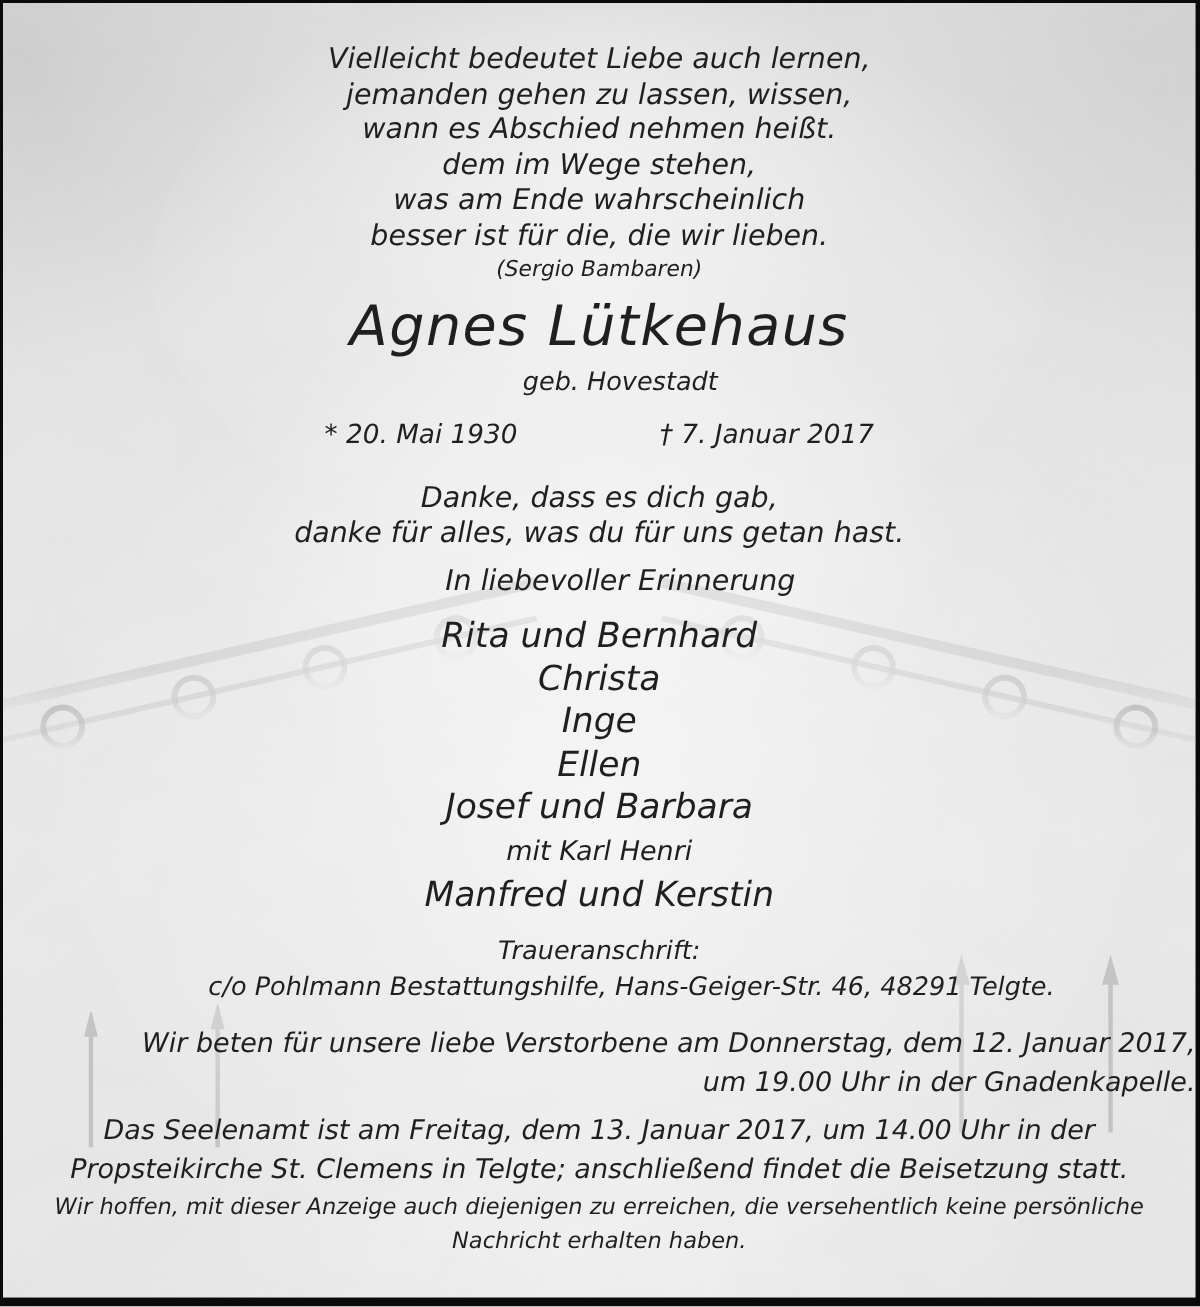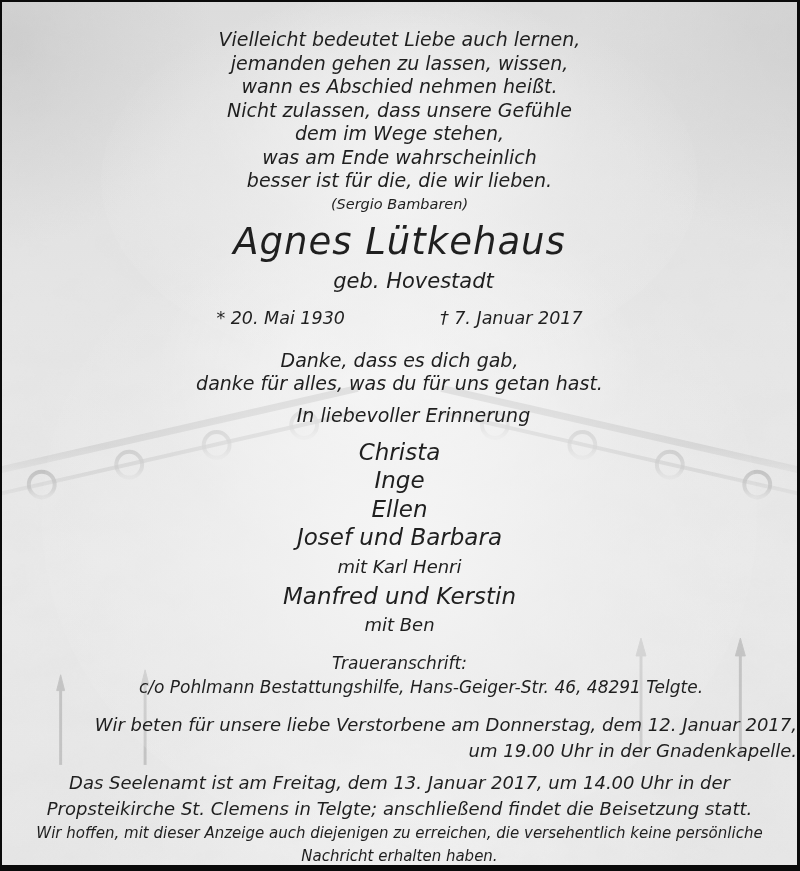--- a/index.html
+++ b/index.html
@@ -35,21 +35,21 @@
     pointer-events: none;
   }
   .content {
     position: relative;
     z-index: 1;
     text-align: center;
   }
   .poem { margin-top: 26px; font-size: 19px; line-height: 23.5px; }
   .attribution { margin-top: 3px; font-size: 14.5px; }
   .name { margin-top: 10px; font-size: 37px; letter-spacing: 1px; line-height: 40px; }
-  .maiden { margin-top: 7px; font-size: 21px; padding-left: 28px; }
+  .maiden { margin-top: 7px; font-size: 17px; padding-left: 28px; }
   .dates {
     margin-top: 15px;
     font-size: 17.5px;
     display: flex;
     justify-content: center;
     gap: 95px;
   }
   .thanks { margin-top: 21px; font-size: 19px; line-height: 23px; }
   .remembrance { margin-top: 9px; font-size: 19px; padding-left: 28px; }
   .mourners { margin-top: 12px; list-style: none; margin-bottom: 0; padding: 0; }
@@ -137,21 +137,20 @@
     <ellipse cx="400" cy="520" rx="360" ry="330" fill="url(#washCenter)"></ellipse>
     <ellipse cx="400" cy="180" rx="300" ry="190" fill="url(#washCenter)" opacity="0.8"></ellipse>
   </svg>
 
   <div class="content">
 
     <div class="poem">
       <div>Vielleicht bedeutet Liebe auch lernen,</div>
       <div>jemanden gehen zu lassen, wissen,</div>
       <div>wann es Abschied nehmen heißt.</div>
-      <div>Nicht zulassen, dass unsere Gefühle</div>
       <div>dem im Wege stehen,</div>
       <div>was am Ende wahrscheinlich</div>
       <div>besser ist für die, die wir lieben.</div>
     </div>
     <div class="attribution">(Sergio Bambaren)</div>
 
     <div class="name">Agnes Lütkehaus</div>
     <div class="maiden">geb. Hovestadt</div>
 
     <div class="dates">
@@ -159,27 +158,27 @@
       <span>† 7. Januar 2017</span>
     </div>
 
     <div class="thanks">
       <div>Danke, dass es dich gab,</div>
       <div>danke für alles, was du für uns getan hast.</div>
     </div>
     <div class="remembrance">In liebevoller Erinnerung</div>
 
     <ul class="mourners">
+      <li class="mourner-large">Rita und Bernhard</li>
       <li class="mourner-large">Christa</li>
       <li class="mourner-large">Inge</li>
       <li class="mourner-large">Ellen</li>
       <li class="mourner-large">Josef und Barbara</li>
       <li class="mourner-small">mit Karl Henri</li>
       <li class="mourner-large">Manfred und Kerstin</li>
-      <li class="mourner-small">mit Ben</li>
     </ul>
 
     <div class="address-label">Traueranschrift:</div>
     <div class="address-value">c/o Pohlmann Bestattungshilfe, Hans-Geiger-Str. 46, 48291 Telgte.</div>
 
     <div class="prayer">
       <div>Wir beten für unsere liebe Verstorbene am Donnerstag, dem 12. Januar 2017,</div>
       <div>um 19.00 Uhr in der Gnadenkapelle.</div>
     </div>
 

